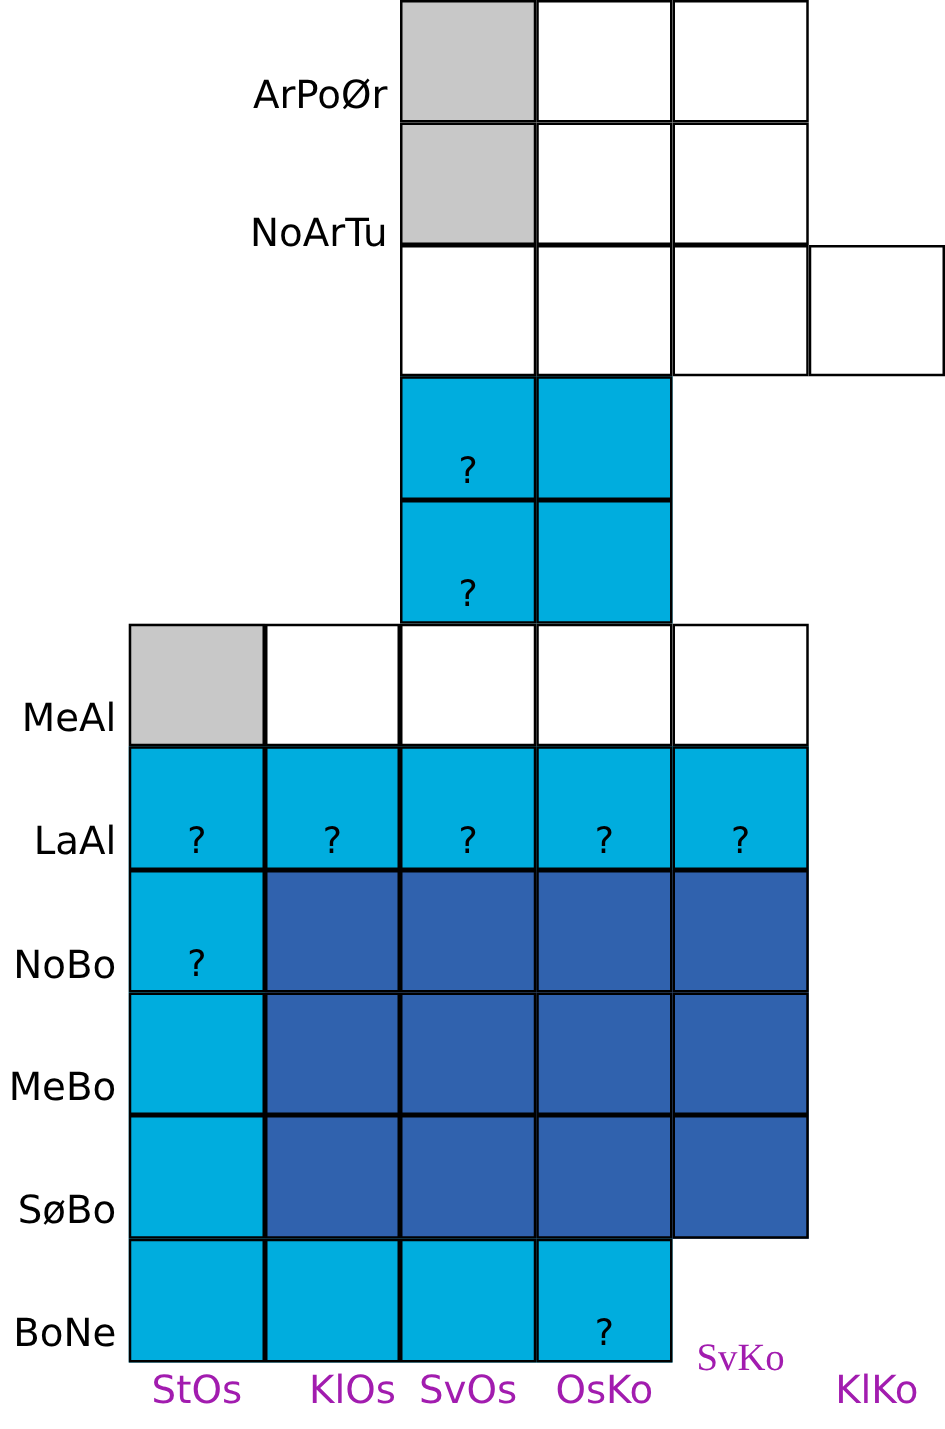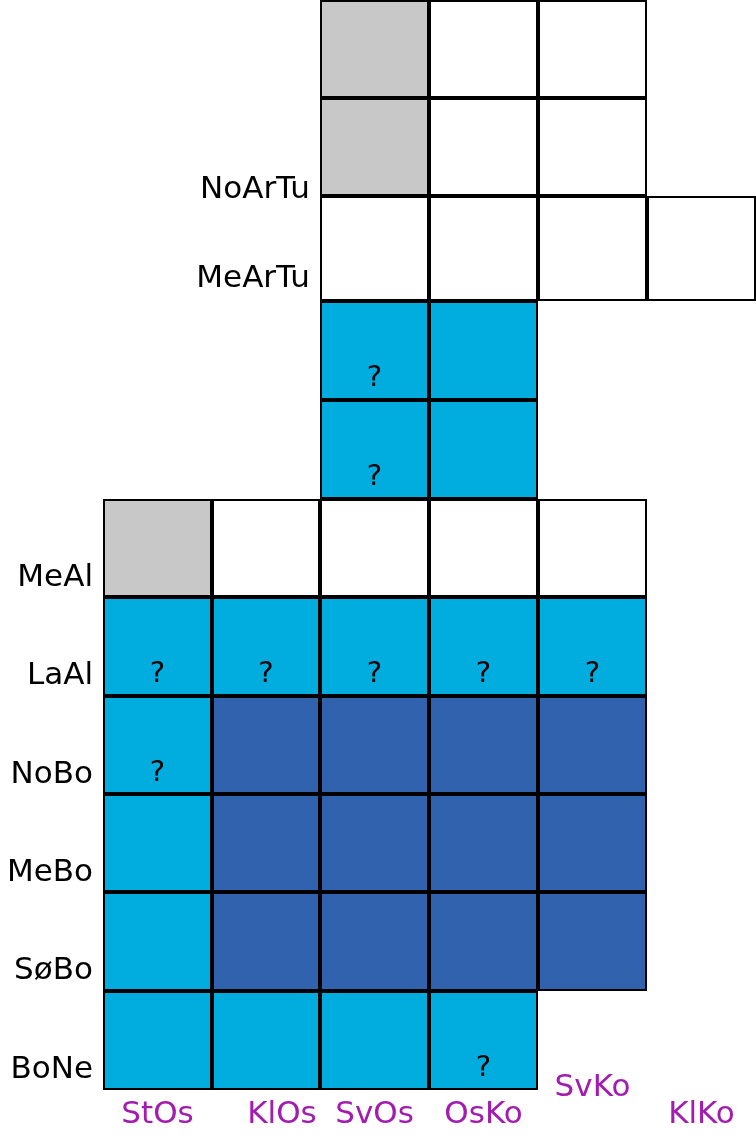--- a/index.html
+++ b/index.html
@@ -117,27 +117,27 @@
     <div class="cell c-dark" style="left: 212px; top: 892px; width: 108px; height: 99px;"></div>
     <div class="cell c-dark" style="left: 320px; top: 892px; width: 109px; height: 99px;"></div>
     <div class="cell c-dark" style="left: 429px; top: 892px; width: 109px; height: 99px;"></div>
     <div class="cell c-dark" style="left: 538px; top: 892px; width: 109px; height: 99px;"></div>
     <div class="cell c-light" style="left: 103px; top: 991px; width: 109px; height: 99px;"></div>
     <div class="cell c-light" style="left: 212px; top: 991px; width: 108px; height: 99px;"></div>
     <div class="cell c-light" style="left: 320px; top: 991px; width: 109px; height: 99px;"></div>
     <div class="cell c-light" style="left: 429px; top: 991px; width: 109px; height: 99px;">
       <span class="qmark" style="top: 59.4px;">?</span>
     </div>
+    <div class="row-label" style="left: 0px; width: 310px; top: 60.76px;">ArPoØr</div>
     <div class="row-label" style="left: 0px; width: 310px; top: 172px;">NoArTu</div>
-    <div class="row-label" style="left: 0px; width: 310px; top: 261.1px;">MeArTu</div>
     <div class="row-label" style="left: 0px; width: 93px; top: 559.76px;">MeAl</div>
     <div class="row-label" style="left: 0px; width: 93px; top: 658.38px;">LaAl</div>
     <div class="row-label" style="left: 0px; width: 93px; top: 756.76px;">NoBo</div>
     <div class="row-label" style="left: 0px; width: 93px; top: 854.76px;">MeBo</div>
     <div class="row-label" style="left: 0px; width: 93px; top: 953.38px;">SøBo</div>
     <div class="row-label" style="left: 0px; width: 93px; top: 1052.38px;">BoNe</div>
     <div class="col-label" style="left: 103px; width: 109px; top: 1097px;">StOs</div>
     <div class="col-label" style="left: 228px; width: 108px; top: 1097px;">KlOs</div>
     <div class="col-label" style="left: 320px; width: 109px; top: 1097px;">SvOs</div>
     <div class="col-label" style="left: 429px; width: 109px; top: 1097px;">OsKo</div>
-    <div class="col-label" style="left: 538px; width: 109px; top: 1070px;">SvKo</div>
+    <div class="col-label" style="left: 538px; width: 109px; top: 1070px; font-family: Liberation Serif, serif;">SvKo</div>
     <div class="col-label" style="left: 647px; width: 109px; top: 1097px;">KlKo</div>
   </div>
 
 </body></html>

